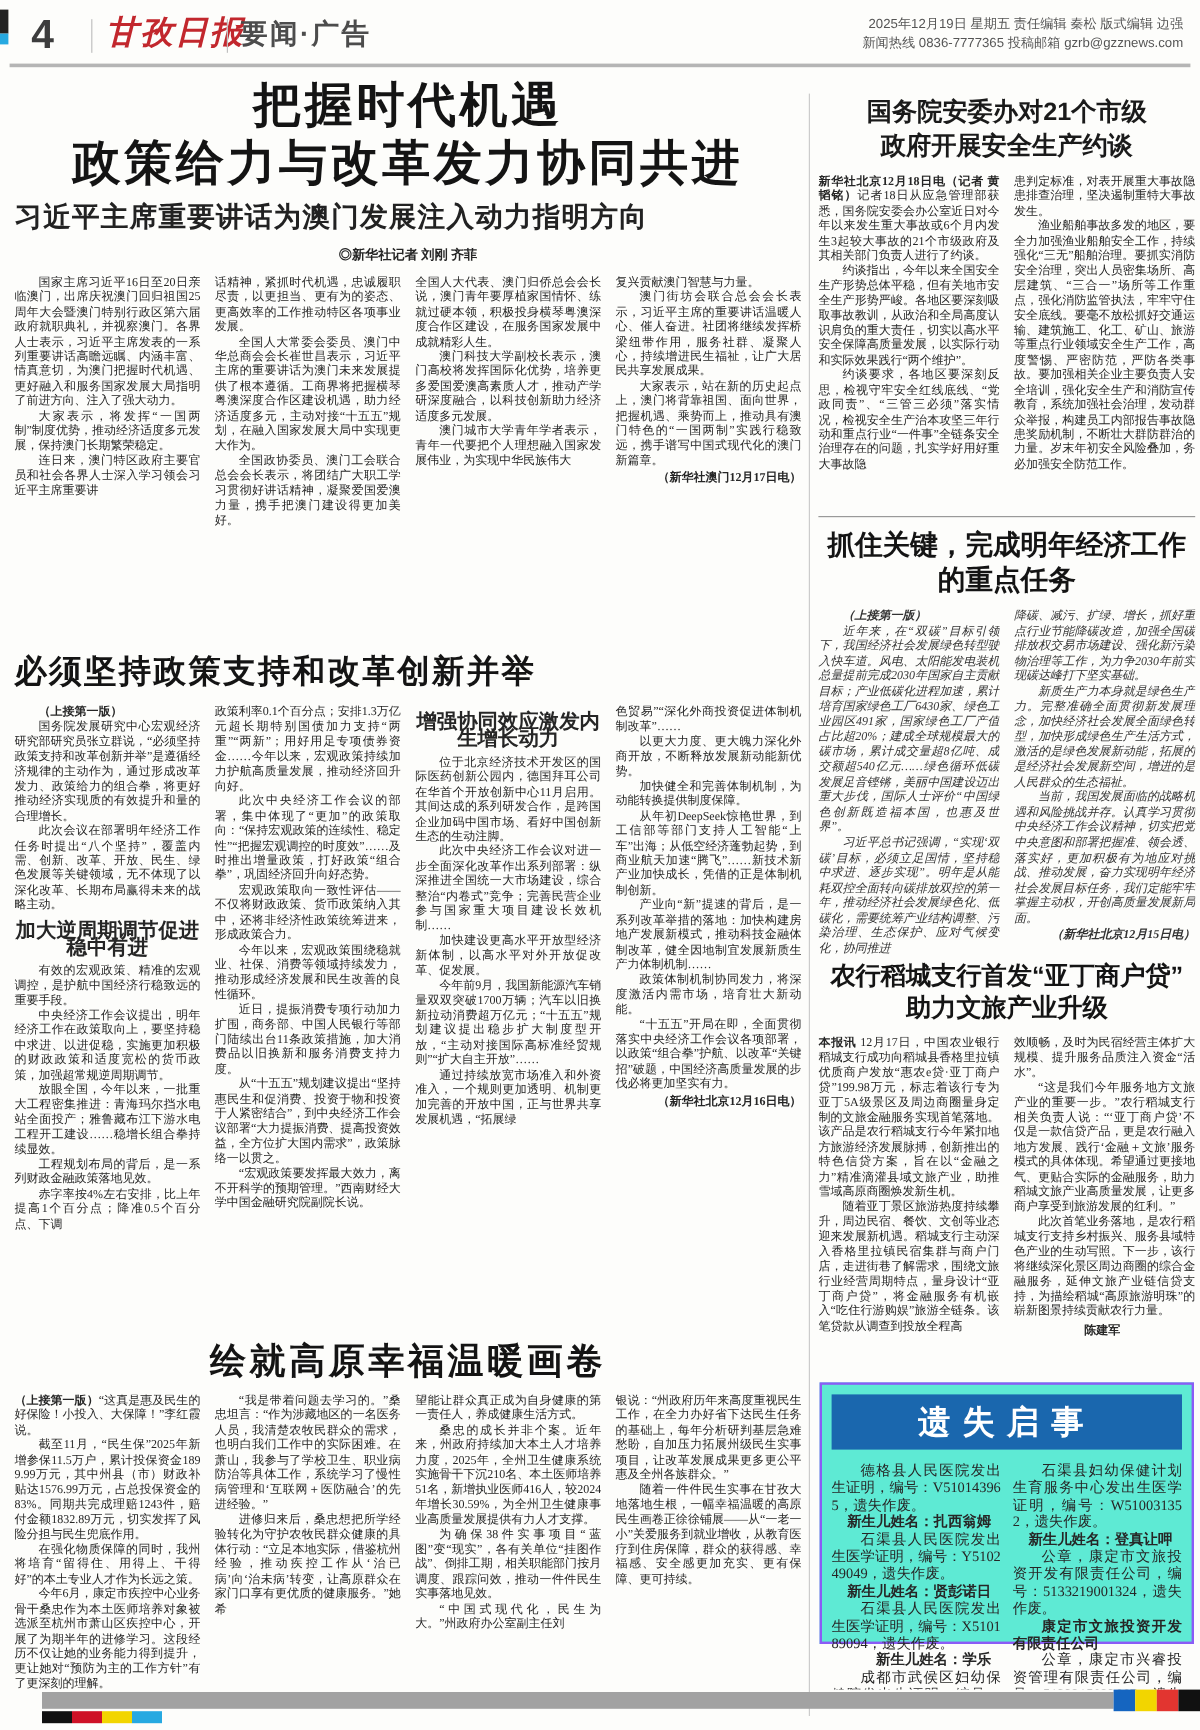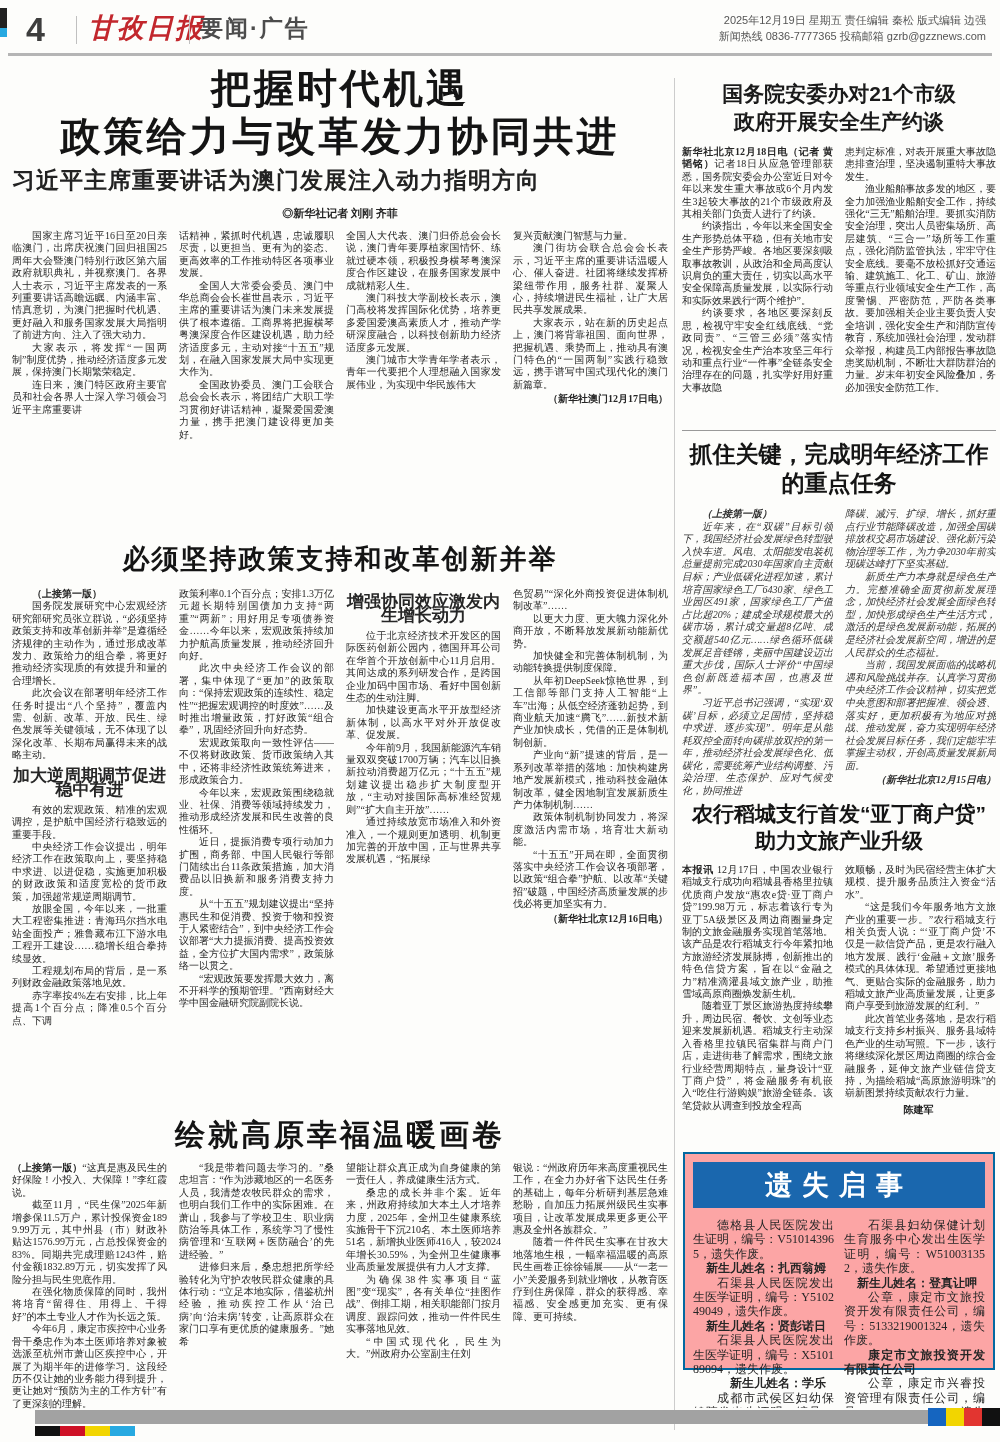--- a/index.html
+++ b/index.html
@@ -28,21 +28,21 @@
   .para.sig{font-weight:bold;text-align:center;text-indent:0;margin-top:4px;padding-right:4px;}
   .para.name{font-weight:bold;text-align:right;text-indent:0;padding-right:8px;}
   
   .sec-lead{position:absolute;left:12px;top:64px;width:656px;}
   .lead-h{font:bold 40px/48px "Liberation Sans",sans-serif;text-align:center;color:#141414;letter-spacing:3px;}
   .lead-sub{font:600 23px/30px "Liberation Sans",sans-serif;text-align:left;margin-top:5px;color:#222;letter-spacing:1px;}
   .lead-byline{font:bold 11px/16px "Liberation Serif",serif;text-align:center;margin-top:10px;}
   .lead-cols{margin-top:9px;}
   .lead-cols .col{height:288px;}
   .sec-middle{position:absolute;left:12px;top:542px;width:656px;}
-  .mid-title{font:bold 27px/34px "Liberation Sans",sans-serif;text-align:center;color:#141414;letter-spacing:2px;}
+  .mid-title{font:bold 27px/34px "Liberation Sans",sans-serif;text-align:left;color:#141414;letter-spacing:2px;}
   .mid-cols{margin-top:12px;}
   .mid-cols .col{height:520px;}
   .sec-bottom{position:absolute;left:12px;top:1116px;width:656px;}
   .bot-title{font:bold 30px/38px "Liberation Sans",sans-serif;text-align:center;color:#141414;letter-spacing:3px;}
   .bot-cols{margin-top:8px;}
   .bot-cols .col{height:268px;}
   
   .vline{position:absolute;left:674px;top:78px;height:1352px;width:1px;background:#ccc;}
   .rail-a{position:absolute;left:682px;top:80px;width:314px;}
   .railA-title{font:600 21px/28px "Liberation Sans",sans-serif;text-align:center;color:#1a1a1a;}
@@ -51,22 +51,22 @@
   .rail-divider{position:absolute;left:682px;top:430px;width:314px;height:0;border-top:1px solid #999;}
   .rail-b{position:absolute;left:682px;top:440px;width:314px;}
   .railB-title{font:bold 23px/29px "Liberation Sans",sans-serif;text-align:center;color:#141414;}
   .rail-b .cols{margin-top:10px;}
   .rail-b .col{height:300px;font-style:italic;font-size:10px;line-height:12.6px;color:#333;}
   .rail-c{position:absolute;left:682px;top:800px;width:314px;}
   .railC-title{font:bold 21px/27px "Liberation Sans",sans-serif;text-align:center;color:#141414;}
   .rail-c .cols{margin-top:10px;}
   .rail-c .col{height:304px;}
   
-  .lost-box{position:absolute;left:683px;top:1152px;width:312px;height:218px;border:2px solid #0369a1;
-            background:#fca5a5;box-sizing:border-box;padding:8px;}
+  .lost-box{position:absolute;left:683px;top:1152px;width:312px;height:218px;border:2px solid #8b5cf6;
+            background:#5eead4;box-sizing:border-box;padding:8px;}
   .lost-banner{background:#1a67ae;color:#fff;font:bold 27px/46px "Liberation Sans",sans-serif;
                text-align:center;letter-spacing:10px;height:46px;}
   .lost-cols{display:flex;gap:10px;margin-top:10px;}
   .lost-col{width:50%;font-size:12px;line-height:14.4px;text-align:justify;word-break:break-all;overflow:hidden;height:190px;}
   
   .graybar{position:absolute;left:35px;top:1410px;width:893px;height:14px;background:#a2a2a2;}
   .sq{position:absolute;top:1408px;width:18px;height:18px;}
   .sq.blue{left:928px;background:#1565c0;}
   .sq.yellow{left:946px;background:#f2d500;}
   .sq.red{left:964px;background:#e23530;}
@@ -145,20 +145,21 @@
           <p class="para">此次中央经济工作会议的部署，集中体现了“更加”的政策取向：“保持宏观政策的连续性、稳定性”“把握宏观调控的时度效”……及时推出增量政策，打好政策“组合拳”，巩固经济回升向好态势。</p>
           <p class="para">宏观政策取向一致性评估——不仅将财政政策、货币政策纳入其中，还将非经济性政策统筹进来，形成政策合力。</p>
           <p class="para">今年以来，宏观政策围绕稳就业、社保、消费等领域持续发力，推动形成经济发展和民生改善的良性循环。</p>
           <p class="para">近日，提振消费专项行动加力扩围，商务部、中国人民银行等部门陆续出台11条政策措施，加大消费品以旧换新和服务消费支持力度。</p>
           <p class="para">从“十五五”规划建议提出“坚持惠民生和促消费、投资于物和投资于人紧密结合”，到中央经济工作会议部署“大力提振消费、提高投资效益，全方位扩大国内需求”，政策脉络一以贯之。</p>
           <p class="para">“宏观政策要发挥最大效力，离不开科学的预期管理。”西南财经大学中国金融研究院副院长说。</p>
         </div>
       <div class="col">
           <p class="para sub">增强协同效应激发内生增长动力</p>
           <p class="para">位于北京经济技术开发区的国际医药创新公园内，德国拜耳公司在华首个开放创新中心11月启用。其间达成的系列研发合作，是跨国企业加码中国市场、看好中国创新生态的生动注脚。</p>
+          <p class="para">此次中央经济工作会议对进一步全面深化改革作出系列部署：纵深推进全国统一大市场建设，综合整治“内卷式”竞争；完善民营企业参与国家重大项目建设长效机制……</p>
           <p class="para">加快建设更高水平开放型经济新体制，以高水平对外开放促改革、促发展。</p>
           <p class="para">今年前9月，我国新能源汽车销量双双突破1700万辆；汽车以旧换新拉动消费超万亿元；“十五五”规划建议提出稳步扩大制度型开放，“主动对接国际高标准经贸规则”“扩大自主开放”……</p>
           <p class="para">通过持续放宽市场准入和外资准入，一个规则更加透明、机制更加完善的开放中国，正与世界共享发展机遇，“拓展绿</p>
         </div>
       <div class="col">
           <p class="para noind">色贸易”“深化外商投资促进体制机制改革”……</p>
           <p class="para">以更大力度、更大魄力深化外商开放，不断释放发展新动能新优势。</p>
           <p class="para">加快健全和完善体制机制，为动能转换提供制度保障。</p>
           <p class="para">从年初DeepSeek惊艳世界，到工信部等部门支持人工智能“上车”出海；从低空经济蓬勃起势，到商业航天加速“腾飞”……新技术新产业加快成长，凭借的正是体制机制创新。</p>
           <p class="para">产业向“新”提速的背后，是一系列改革举措的落地：加快构建房地产发展新模式，推动科技金融体制改革，健全因地制宜发展新质生产力体制机制……</p>

